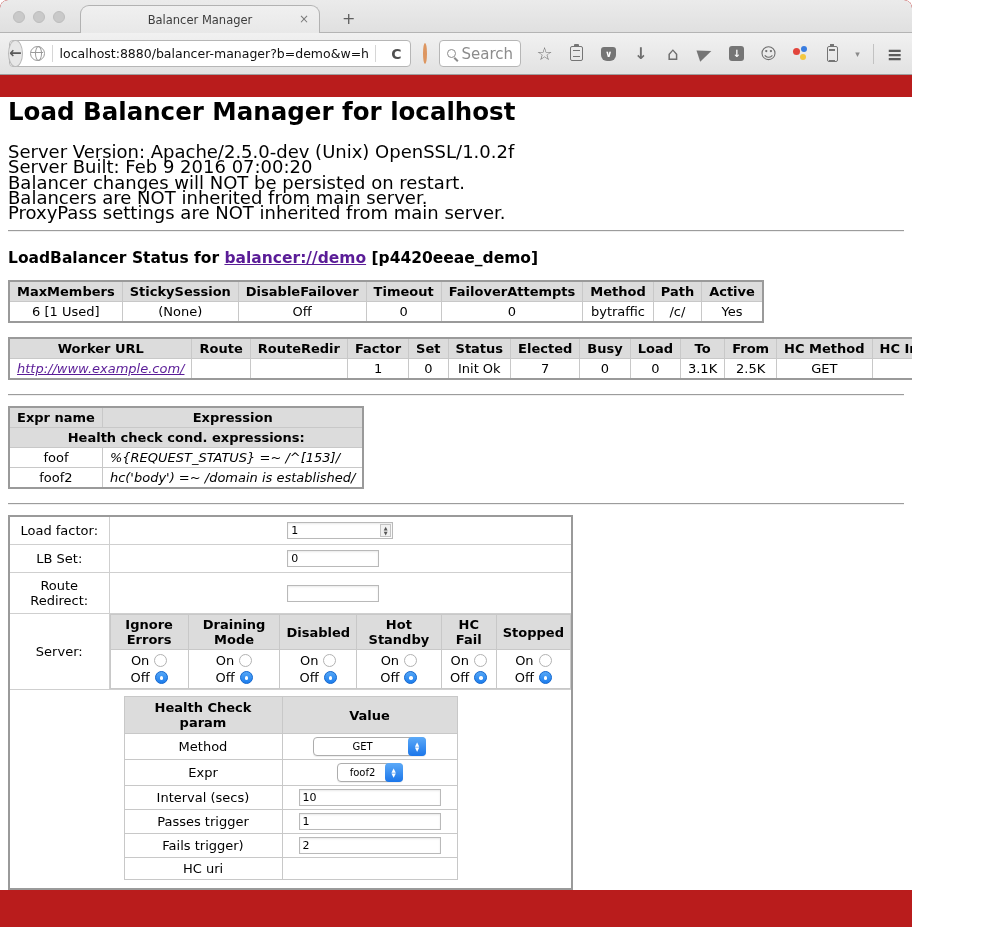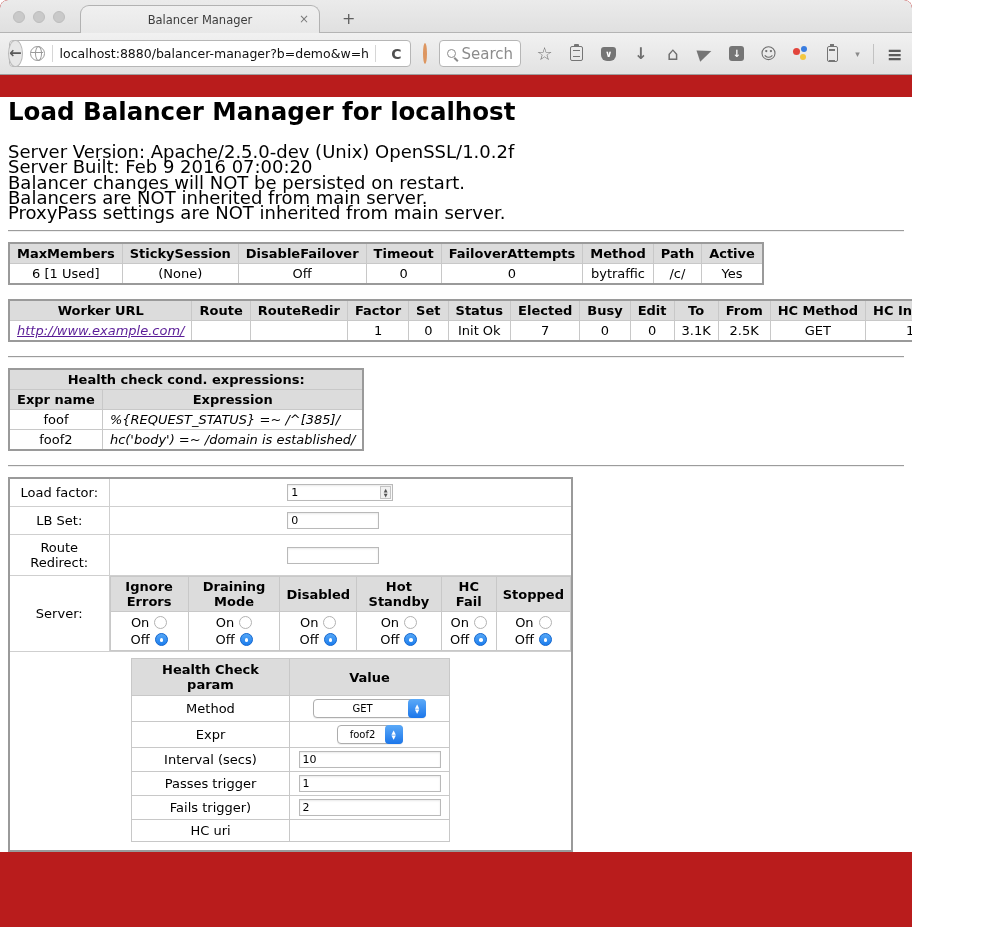--- a/index.html
+++ b/index.html
@@ -83,21 +83,21 @@
 
   table.statustbl { border-collapse:collapse; width:100%; font-size:13px; }
   table.statustbl th, table.statustbl td { border:1px solid #c8c8c8; padding:2px 6px; text-align:center; }
   table.statustbl th { background:#dcdcdc; }
   .radio-line { display:flex; align-items:center; justify-content:center; gap:5px; line-height:17px; }
   .radio { display:inline-block; width:13px; height:13px; border-radius:50%; background:#fff; border:1px solid #b2b2b2; position:relative; }
   .radio.checked { background:linear-gradient(#55a7f7,#1c7ded); border-color:#1668cf; }
   .radio.checked::after { content:""; position:absolute; left:4px; top:4px; width:3.5px; height:3.5px; border-radius:50%; background:#fff; }
 
   table.hctbl { border-collapse:collapse; font-size:13px; margin:2px auto; border:1px solid #b5b5b5; }
-  table.hctbl th, table.hctbl td { border:1px solid #c8c8c8; padding:3px 8px; text-align:center; }
+  table.hctbl th, table.hctbl td { border:1px solid #c8c8c8; padding:3px 16px; text-align:center; }
   table.hctbl th { background:#dcdcdc; }
   table.hctbl td.plabel { width:158px; }
   table.hctbl td.pval { width:160px; }
 
   .mac-select { display:inline-flex; align-items:center; justify-content:center; height:19px; border:1px solid #adadad; border-radius:4px; background:#fff; font-size:10px; position:relative; padding:0 20px 0 6px; box-shadow:0 1px 1px rgba(0,0,0,.07); vertical-align:middle; }
   .mac-select .chev { position:absolute; right:-1px; top:-1px; bottom:-1px; width:18px; background:linear-gradient(#5caaf8,#1b76ea); border-radius:4px; color:#fff; display:flex; flex-direction:column; align-items:center; justify-content:center; font-size:5.5px; line-height:4.5px; }
   .sel-get { width:113px; }
   .sel-expr { width:66px; }
 </style>
 </head>
@@ -184,20 +184,21 @@
     <h1 class="pgtitle">Load Balancer Manager for localhost</h1>
 
     <div class="info">Server Version: Apache/2.5.0-dev (Unix) OpenSSL/1.0.2f</div>
     <div class="info">Server Built: Feb 9 2016 07:00:20</div>
     <div class="info">Balancer changes will NOT be persisted on restart.</div>
     <div class="info">Balancers are NOT inherited from main server.</div>
     <div class="info">ProxyPass settings are NOT inherited from main server.</div>
 
     <hr class="rule">
 
+    <h3 class="sec"><span>LoadBalancer Status for </span><a class="vlink" href="#">balancer://demo</a><span> [p4420eeae_demo]</span></h3>
 
     <table class="apache">
       <tbody>
         <tr>
           <th>MaxMembers</th>
           <th>StickySession</th>
           <th>DisableFailover</th>
           <th>Timeout</th>
           <th>FailoverAttempts</th>
           <th>Method</th>
@@ -221,21 +222,21 @@
       <tbody>
         <tr>
           <th>Worker URL</th>
           <th>Route</th>
           <th>RouteRedir</th>
           <th>Factor</th>
           <th>Set</th>
           <th>Status</th>
           <th>Elected</th>
           <th>Busy</th>
-          <th>Edit</th>
+          <th>Load</th>
           <th>To</th>
           <th>From</th>
           <th>HC Method</th>
           <th>HC Interval</th>
           <th>Passes</th>
 
         </tr>
         <tr>
           <td class="lft"><a class="vlink" href="#">http://www.example.com/</a></td>
           <td></td>
@@ -254,29 +255,29 @@
 
         </tr>
       </tbody>
     </table>
 
     <hr class="rule">
 
     <table class="apache">
       <tbody>
         <tr>
-          <th colspan="2">Health check cond. expressions:</th>
-        </tr>
-        <tr>
           <th>Expr name</th>
           <th>Expression</th>
         </tr>
         <tr>
+          <th colspan="2">Health check cond. expressions:</th>
+        </tr>
+        <tr>
           <td>foof</td>
-          <td class="lft">%{REQUEST_STATUS} =~ /^[385]/</td>
+          <td class="lft">%{REQUEST_STATUS} =~ /^[153]/</td>
         </tr>
         <tr>
           <td>foof2</td>
           <td class="lft">hc('body') =~ /domain is established/</td>
         </tr>
       </tbody>
     </table>
 
     <hr class="rule">
 

